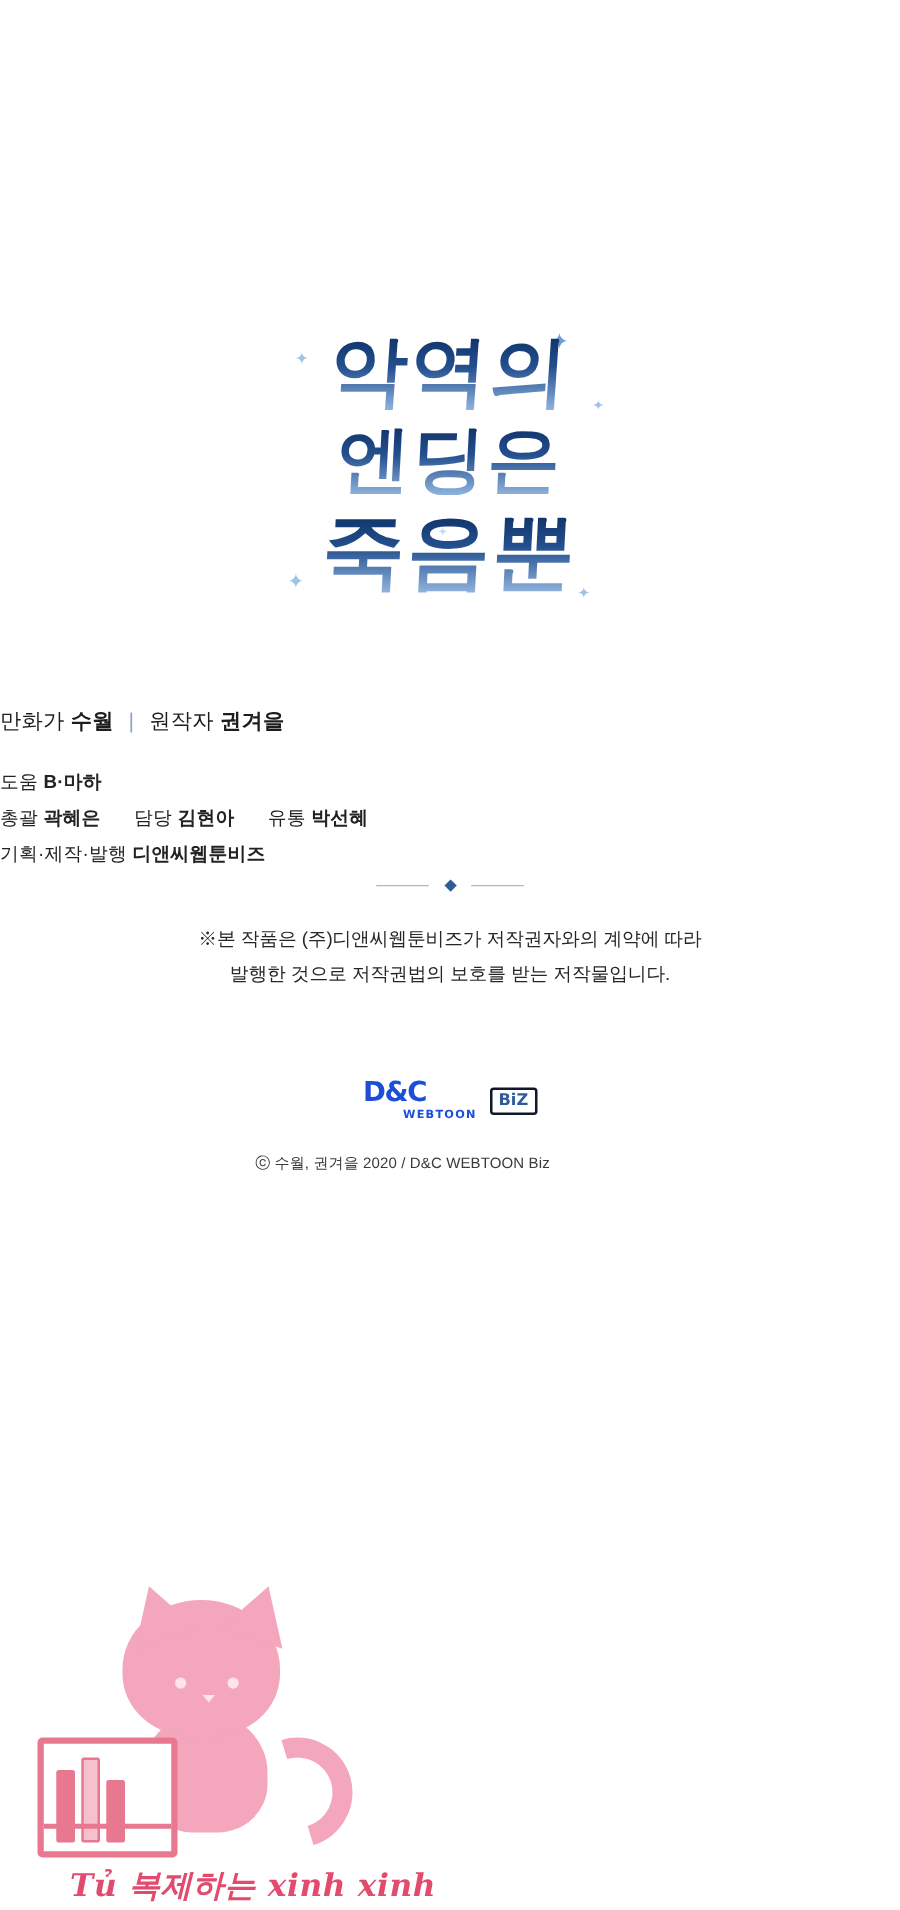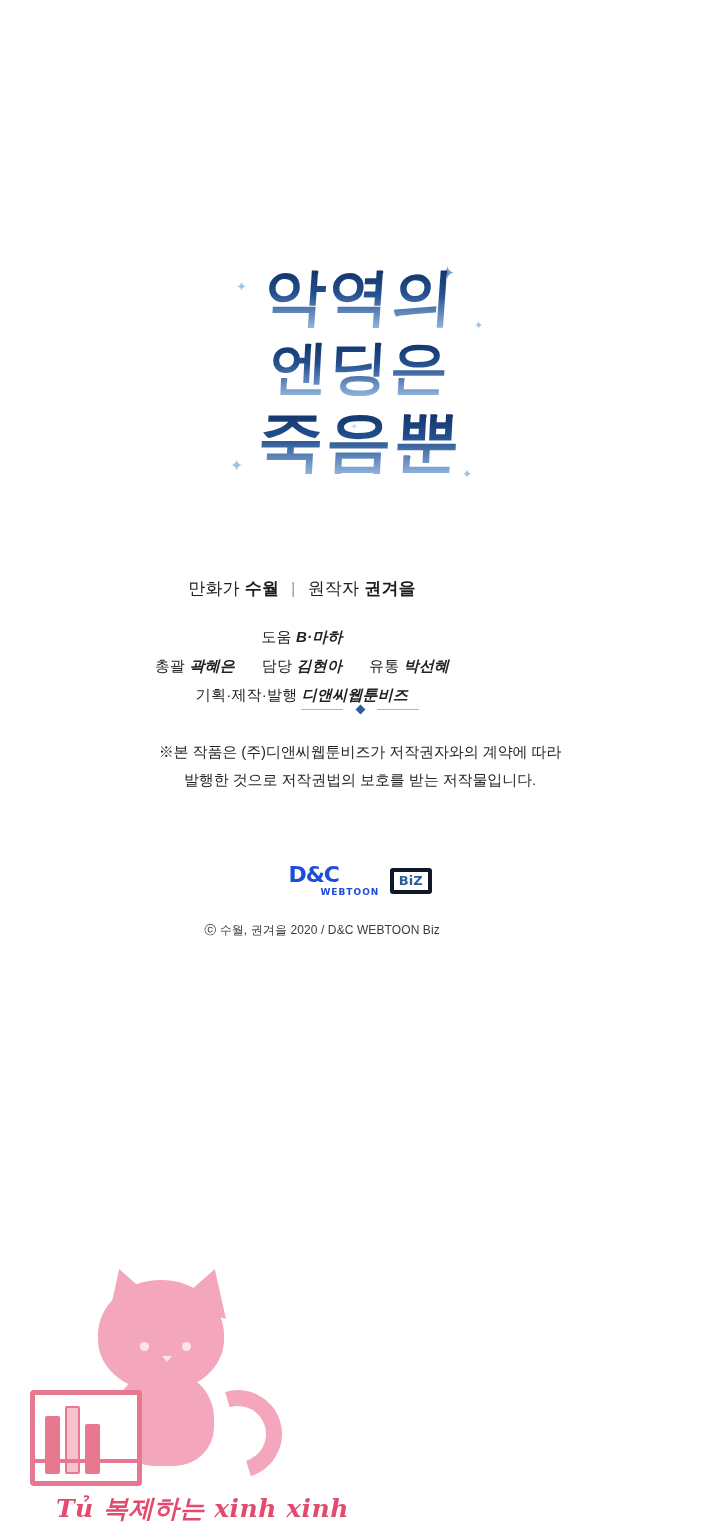--- a/index.html
+++ b/index.html
@@ -73,43 +73,41 @@
   .spark.s4 { left: 0px;   top: 196px; font-size: 16px; }
   .spark.s5 { left: 232px; top: 206px; font-size: 12px; }
   .spark.s6 { left: 120px; top: 160px; font-size: 10px; color:#c7dcf2; }
 
   
   .credits {
     position: absolute;
     left: 0;
     top: 565px;
     width: 604px;
-    text-align: center;
-    margin-top: 12px;
   }
   .credit-main {
     font-size: 17px;
     color: #1d1d1d;
     letter-spacing: .2px;
     margin-bottom: 28px;
   }
   .credit-main .bold { font-weight: bold; }
   .credit-sep {
     display: inline-block;
     margin: 0 7px;
     color: #8aa7c6;
     font-weight: normal;
   }
   .credit-row {
     font-size: 15px;
     color: #222;
     margin-bottom: 10px;
     letter-spacing: .2px;
   }
-  .credit-row .bold { font-weight: bold; font-style: italic; }
+  .credit-row .bold { font-weight: bold; }
   .credit-row .gap { display: inline-block; width: 18px; }
 
   
   .divider {
     position: absolute;
     left: 0;
     top: 700px;
     width: 720px;
     text-align: center;
     height: 14px;
@@ -177,21 +175,21 @@
     font-size: 9px;
     letter-spacing: 1px;
     display: block;
     margin-top: 2px;
     margin-left: 32px;
   }
   .pub-biz {
     display: inline-block;
     vertical-align: middle;
     margin-left: 6px;
-    border: 4px solid #0f172a;
+    border: 2px solid #0f172a;
     border-radius: 3px;
     color: #2f5c97;
     font-family: "DejaVu Sans", sans-serif;
     font-weight: bold;
     font-size: 13px;
     padding: 2px 5px 3px 5px;
     line-height: 1;
   }
   .copyright {
     position: absolute;

